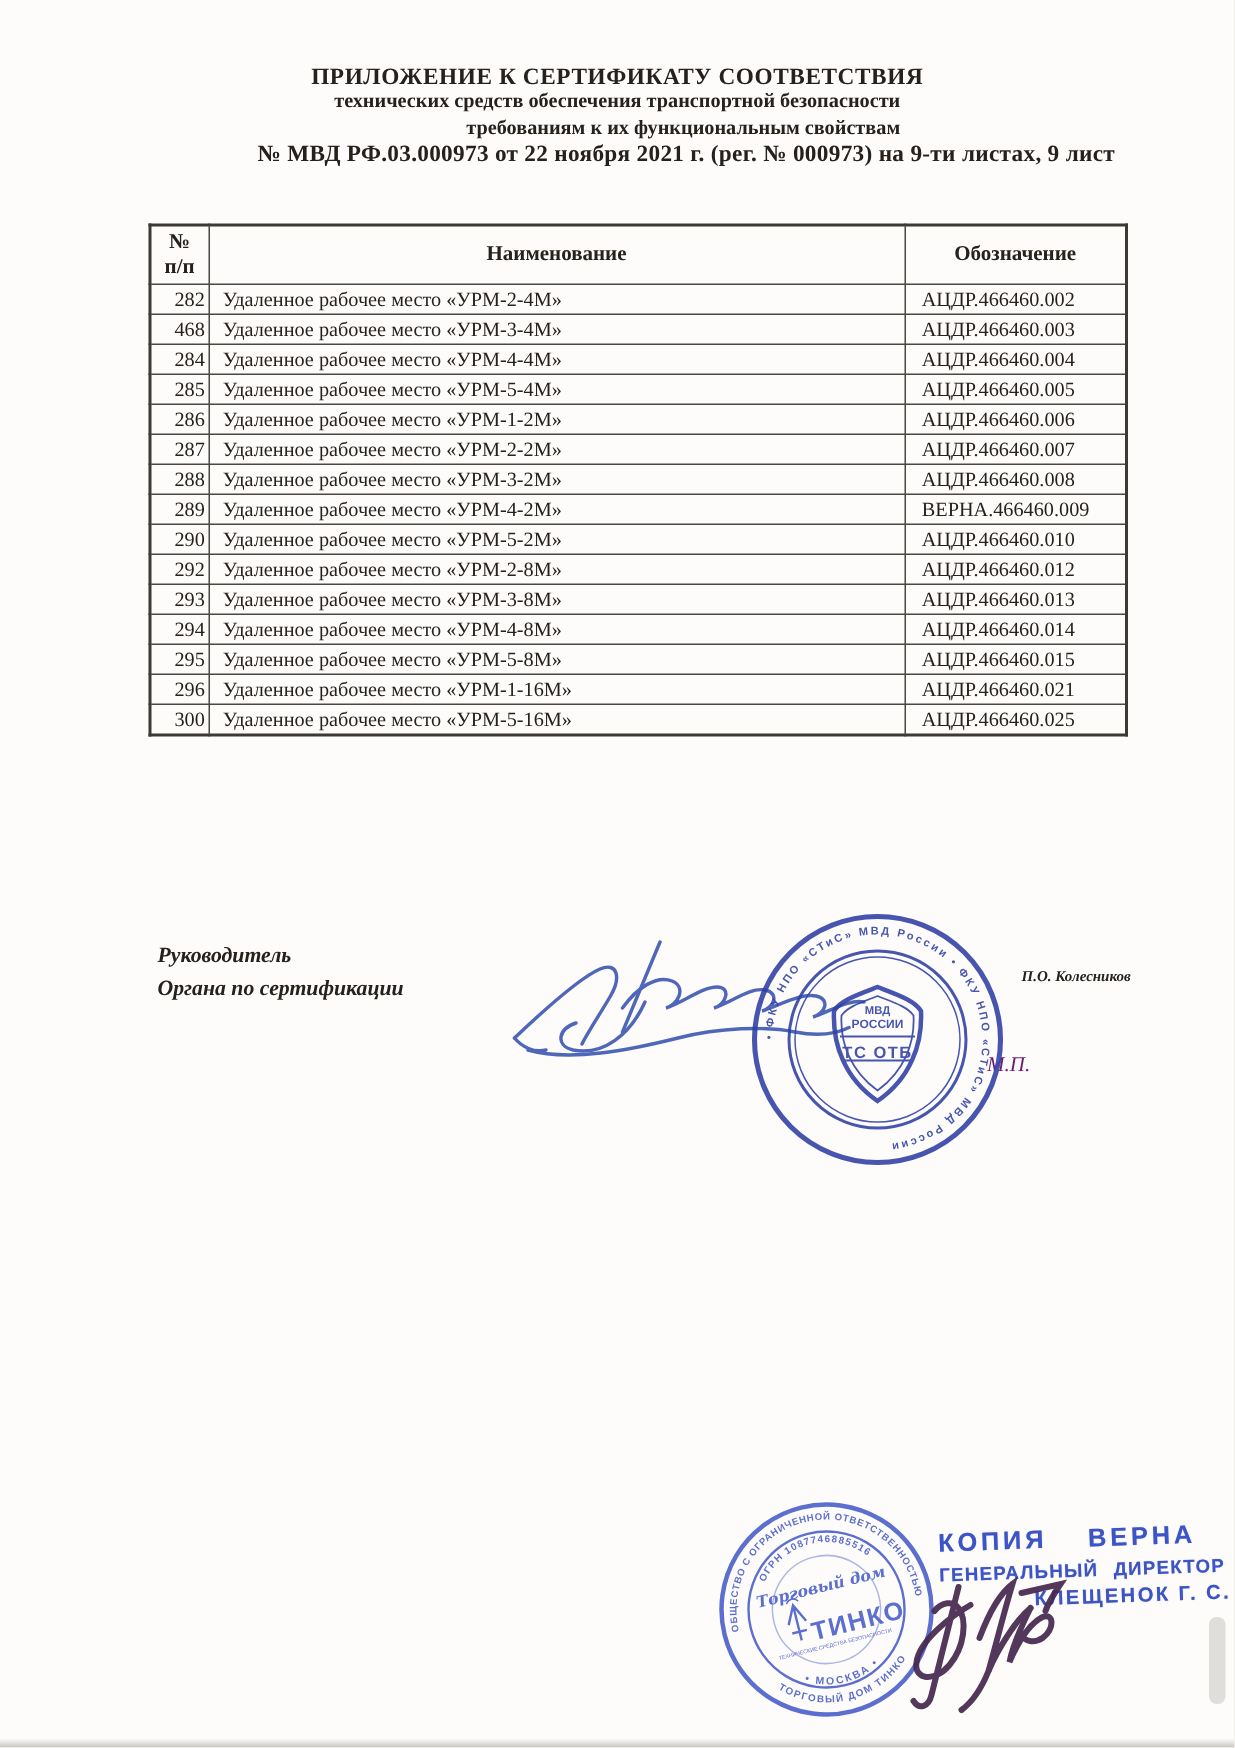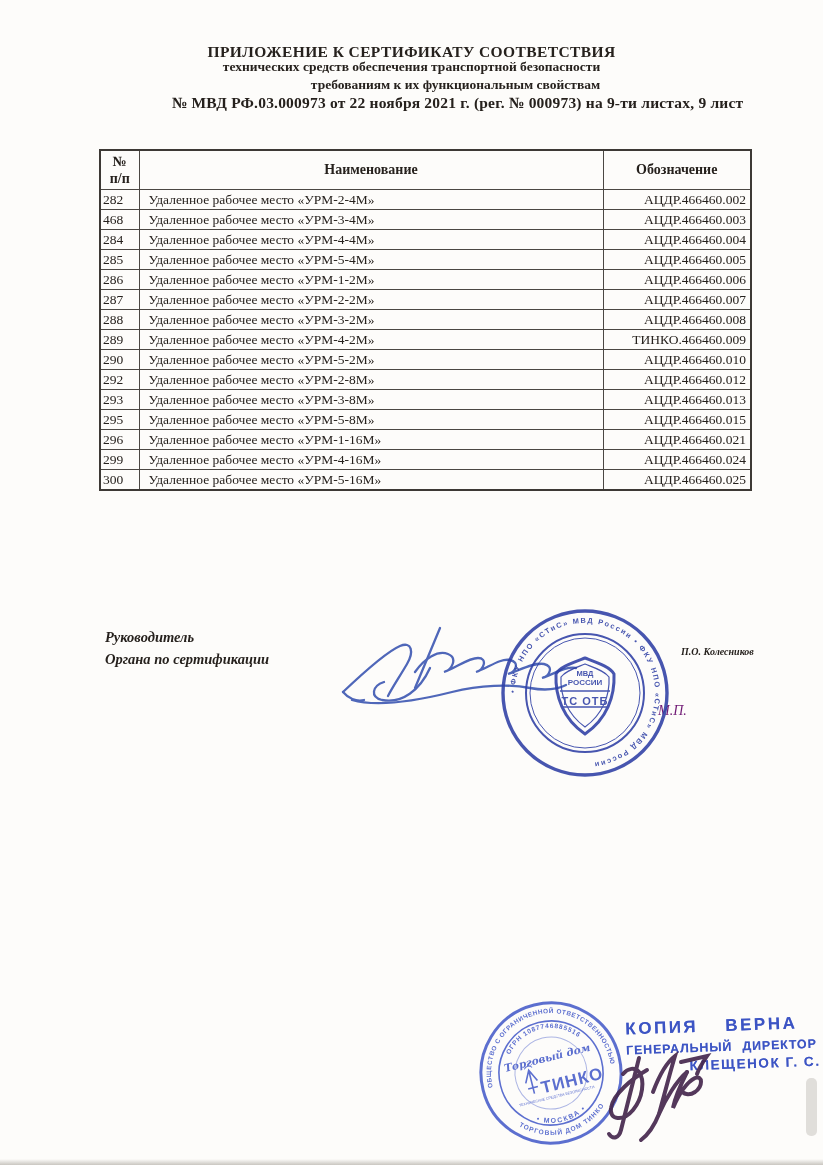--- a/index.html
+++ b/index.html
@@ -20,23 +20,23 @@
   .cert{top:94px;font-size:15.5px;letter-spacing:.2px;margin-left:46px;}
 
   
   .tbl-wrap{position:absolute;left:99px;top:149px;}
   table{border-collapse:collapse;table-layout:fixed;width:651px;}
   table,th,td{border:1px solid #4b4743;}
   table{border-width:2px;border-color:#3d3935;}
   th{font-size:14px;font-weight:bold;height:38px;vertical-align:middle;text-align:center;
      line-height:1.25;padding:0 2px;background:transparent;}
   td{height:19px;font-size:13.5px;vertical-align:middle;white-space:nowrap;overflow:hidden;}
-  td.num{text-align:left;padding:0 2px;}
+  td.num{text-align:right;padding:0 2px;}
   td.name{padding:0 4px 0 9px;}
-  td.designation{padding:0 4px 0 11px;text-align:right;}
+  td.designation{padding:0 4px 0 11px;}
 
   
   .role{position:absolute;left:105px;top:627px;font-size:14.5px;font-weight:bold;
         font-style:italic;line-height:1.5;}
   .signer{position:absolute;left:681px;top:646px;font-size:10px;font-weight:bold;font-style:italic;}
   .mp{position:absolute;left:658px;top:703px;font-size:14px;font-style:italic;color:#701a75;}
 
   
   .abs{position:absolute;}
   .copy-stamp{
@@ -111,51 +111,51 @@
             <td class="designation">АЦДР.466460.007</td>
           </tr>
           <tr>
             <td class="num">288</td>
             <td class="name">Удаленное рабочее место «УРМ-3-2М»</td>
             <td class="designation">АЦДР.466460.008</td>
           </tr>
           <tr>
             <td class="num">289</td>
             <td class="name">Удаленное рабочее место «УРМ-4-2М»</td>
-            <td class="designation">ТИНКО.466460.009</td>
+            <td class="designation">ВЕРНА.466460.009</td>
           </tr>
           <tr>
             <td class="num">290</td>
             <td class="name">Удаленное рабочее место «УРМ-5-2М»</td>
             <td class="designation">АЦДР.466460.010</td>
           </tr>
           <tr>
             <td class="num">292</td>
             <td class="name">Удаленное рабочее место «УРМ-2-8М»</td>
             <td class="designation">АЦДР.466460.012</td>
           </tr>
           <tr>
             <td class="num">293</td>
             <td class="name">Удаленное рабочее место «УРМ-3-8М»</td>
             <td class="designation">АЦДР.466460.013</td>
           </tr>
           <tr>
+            <td class="num">294</td>
+            <td class="name">Удаленное рабочее место «УРМ-4-8М»</td>
+            <td class="designation">АЦДР.466460.014</td>
+          </tr>
+          <tr>
             <td class="num">295</td>
             <td class="name">Удаленное рабочее место «УРМ-5-8М»</td>
             <td class="designation">АЦДР.466460.015</td>
           </tr>
           <tr>
             <td class="num">296</td>
             <td class="name">Удаленное рабочее место «УРМ-1-16М»</td>
             <td class="designation">АЦДР.466460.021</td>
-          </tr>
-          <tr>
-            <td class="num">299</td>
-            <td class="name">Удаленное рабочее место «УРМ-4-16М»</td>
-            <td class="designation">АЦДР.466460.024</td>
           </tr>
           <tr>
             <td class="num">300</td>
             <td class="name">Удаленное рабочее место «УРМ-5-16М»</td>
             <td class="designation">АЦДР.466460.025</td>
           </tr>
         </tbody>
     </table>
   </div>
 

